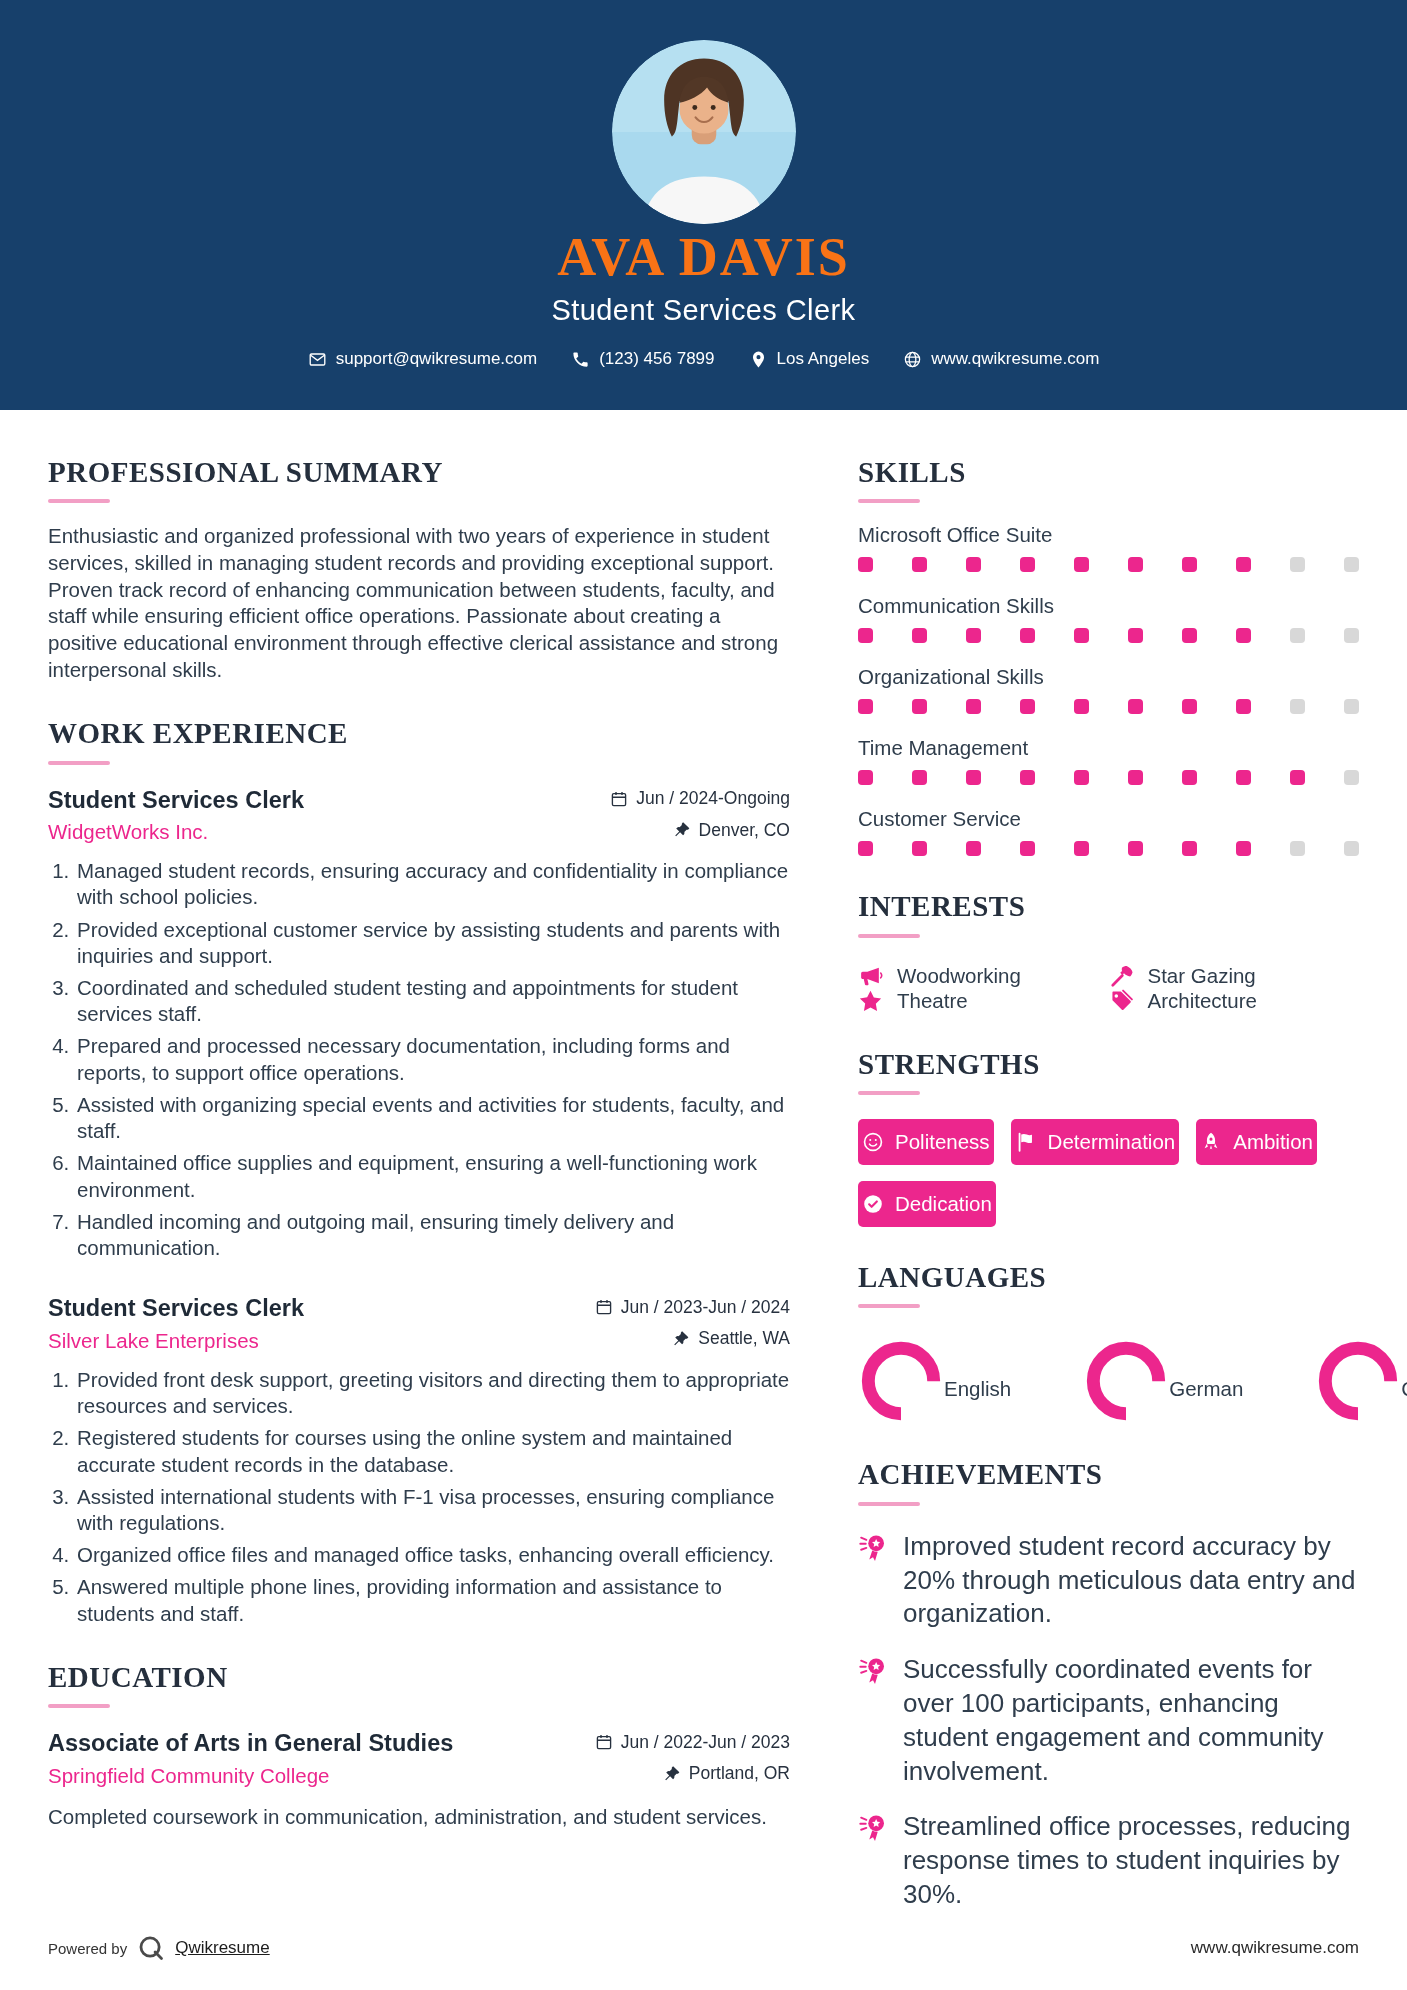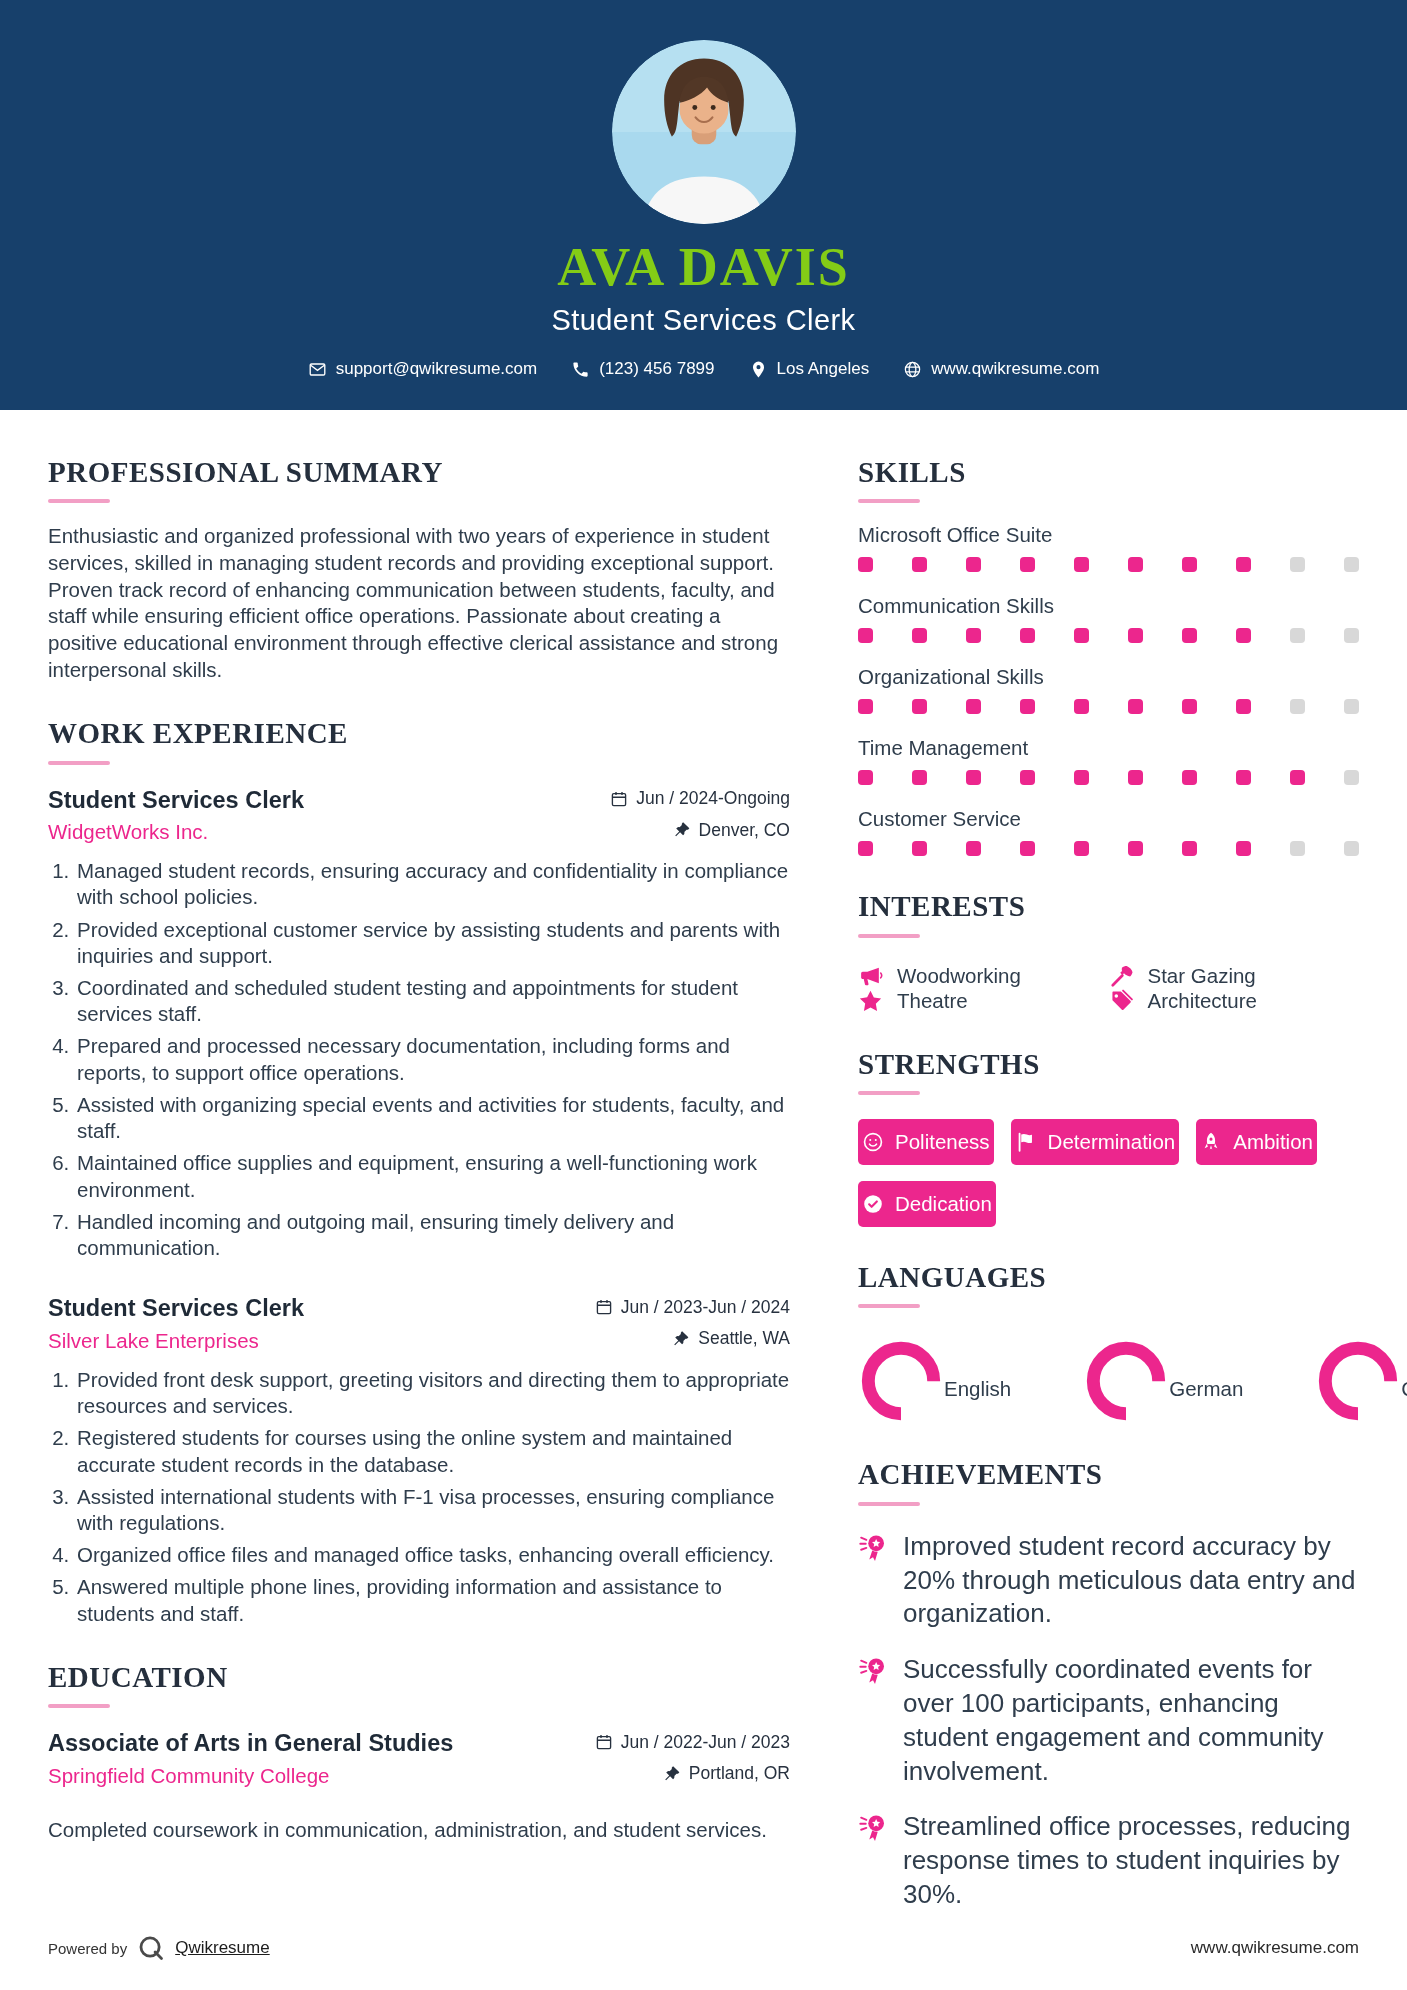--- a/index.html
+++ b/index.html
@@ -11,21 +11,21 @@
   }
   
   .header{
     background:var(--navy,#17406B); height:410px; width:100%;
     display:flex; flex-direction:column; align-items:center; padding-top:40px;
   }
   .avatar{ width:184px; height:184px; border-radius:50%; overflow:hidden; flex:none; }
   .avatar svg{ width:100%; height:100%; display:block; }
   .name{
     font-family:"Liberation Serif","DejaVu Serif",serif; font-weight:700;
-    font-size:54px; color:#84cc16; letter-spacing:2px; margin-top:14px; line-height:1.1;
+    font-size:54px; color:#f97316; letter-spacing:2px; margin-top:4px; line-height:1.1;
   }
   .head-title{ font-size:29px; color:#fff; font-weight:400; margin-top:7px; letter-spacing:.4px; }
   .contacts{ display:flex; align-items:center; gap:34px; margin-top:22px; color:#fff; font-size:17px; }
   .contact-item{ display:inline-flex; align-items:center; gap:9px; }
   .contact-item .icon{ width:19px; height:19px; }
   
   main{ display:flex; gap:68px; padding:46px 48px 0 48px; }
   .col-left{ width:742px; flex:none; }
   .col-right{ flex:1; min-width:0; }
   .col-left section{ margin-bottom:34px; }
@@ -40,21 +40,21 @@
   .job{ margin-top:22px; }
   .job + .job{ margin-top:34px; }
   .jh-row{ display:flex; justify-content:space-between; align-items:baseline; }
   .jh-row + .jh-row{ margin-top:6px; }
   .jh-title{ font-size:23.5px; font-weight:700; color:#1F2A37; }
   .jh-meta{ font-size:17.5px; color:#27313F; display:inline-flex; align-items:center; gap:8px; white-space:nowrap; }
   .jh-meta .icon{ width:18px; height:18px; }
   .jh-company{ font-size:20.5px; color:var(--pink,#EC268D); }
   ol.bullets{ margin-top:14px; padding-left:27px; font-size:20.5px; line-height:1.28; }
   ol.bullets li{ margin-bottom:6px; padding-left:2px; }
-  .edu-desc{ font-size:20.5px; line-height:1.3; margin-top:29px; }
+  .edu-desc{ font-size:20.5px; line-height:1.3; margin-top:16px; }
   
   .skill{ margin-top:22px; }
   #skills .skill:first-child{ margin-top:20px; }
   .skill-name{ font-size:20.5px; }
   .skill-dots{ display:flex; justify-content:space-between; margin-top:10px; }
   .dot{ width:15px; height:15px; border-radius:4px; background:var(--dot-off,#D8D8D8); }
   .dot.on{ background:var(--pink,#EC268D); }
   .interests-grid{ display:grid; grid-template-columns:1fr 1fr; margin-top:26px; }
   .interest{ display:flex; align-items:center; gap:14px; font-size:20.5px; }
   .interest .icon{ width:25px; height:25px; color:var(--pink,#EC268D); flex:none; }

